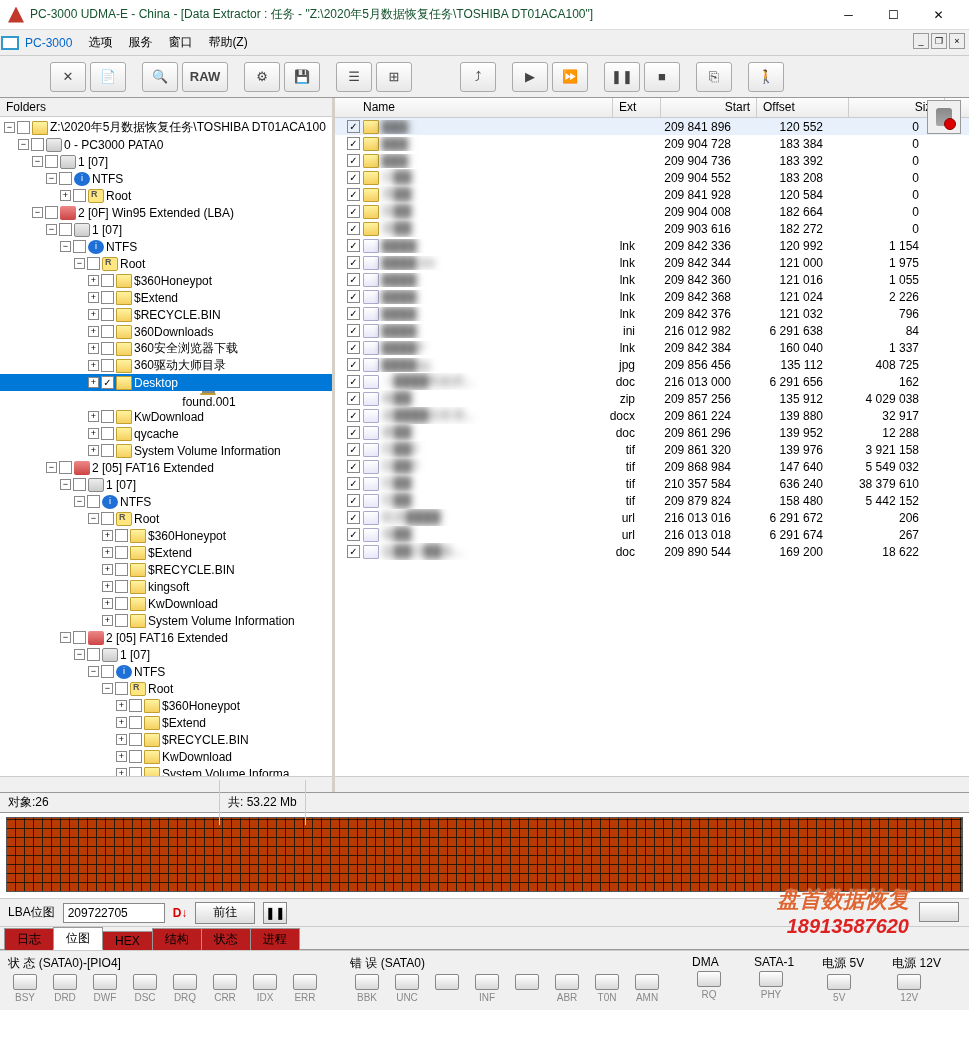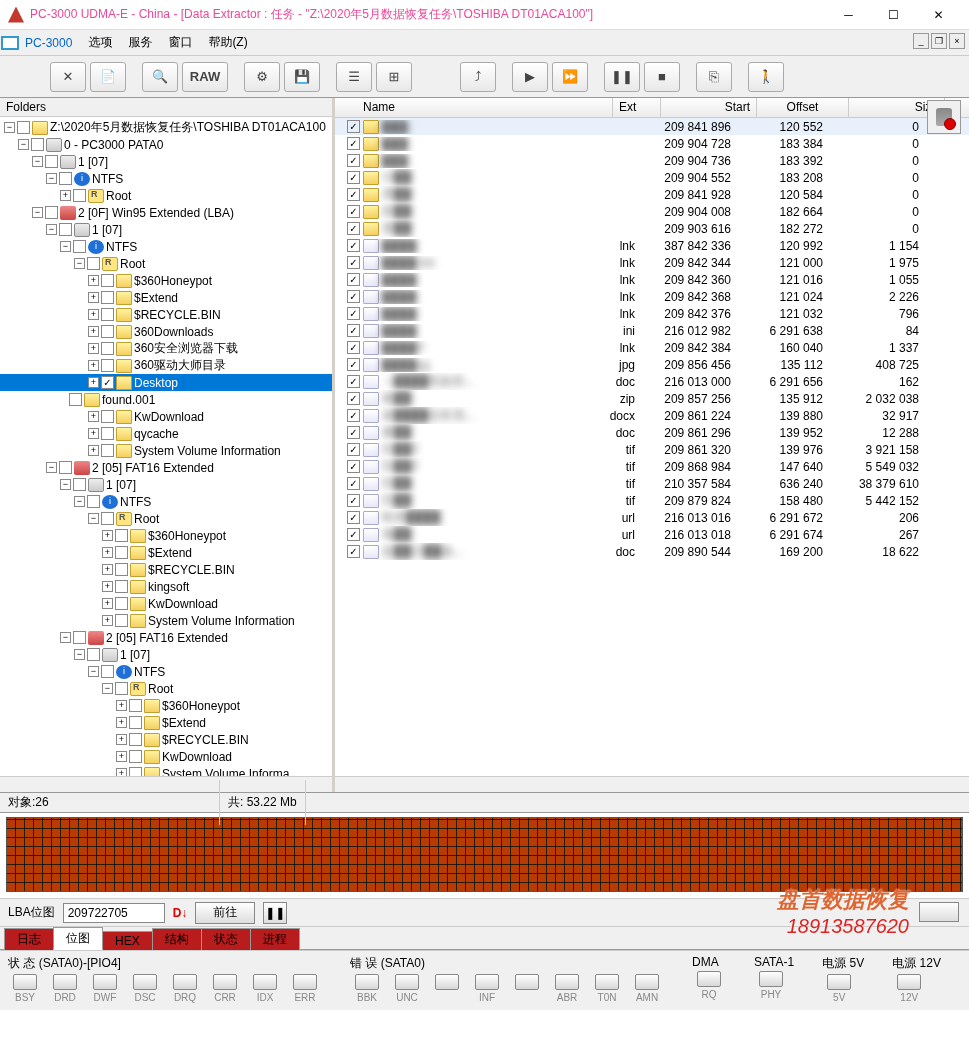--- a/index.html
+++ b/index.html
@@ -1,19 +1,19 @@
 <!DOCTYPE html>
 <html><head>
 <meta charset="utf-8">
 <style>
 * { box-sizing: border-box; margin: 0; padding: 0; font-family: "Microsoft YaHei", "SimSun", Tahoma, sans-serif; font-size: 12px; }
 body { background: #fff; width: 969px; height: 1046px; overflow: hidden; position: relative; }
 .titlebar { height: 30px; background: #fff; display: flex; align-items: center; padding: 0 8px; border-bottom: 1px solid #ddd; }
 .titlebar .appicon { width: 16px; height: 16px; background: #c0392b; clip-path: polygon(50% 0%, 0% 100%, 100% 100%); margin-right: 6px; }
-.titlebar .title { flex: 1; color: #ec4899; }
+.titlebar .title { flex: 1; color: #14532d; }
 .winbtns { display: flex; }
 .winbtn { width: 45px; height: 28px; display: flex; align-items: center; justify-content: center; cursor: pointer; }
 .menubar { height: 26px; background: #f0f0f0; display: flex; align-items: center; padding: 0 1px; border-bottom: 1px solid #ccc; position: relative; }
 .menubar .mimg { width: 18px; height: 14px; margin-right: 6px; }
 .menubar .mlabel { margin-right: 16px; color: #000; cursor: pointer; }
 .mdibtns { position: absolute; right: 4px; top: 3px; display: flex; gap: 2px; }
 .mdibtn { width: 16px; height: 16px; border: 1px solid #999; background: #eee; display:flex; align-items:center; justify-content:center; font-size:9px; cursor:pointer; }
 .toolbar { height: 42px; background: #f0f0f0; border-bottom: 1px solid #999; display: flex; align-items: center; padding: 0 50px 0 50px; gap: 4px; position: relative; }
 .tbtn { height: 30px; min-width: 36px; border: 1px solid #aaa; background: linear-gradient(#fff,#e8e8e8); border-radius: 3px; display:flex; align-items:center; justify-content:center; cursor:pointer; font-size: 13px; color:#444; }
 .tbtn.raw { font-weight: bold; min-width: 46px; }
@@ -57,21 +57,21 @@
 .objbar { height: 20px; background: #f0f0f0; border-bottom: 1px solid #999; display: flex; align-items:center; }
 .objbar .cell { padding: 14px 8px; border-right: 1px solid #ccc; }
 .sectorarea { height: 85px; background: #fff; padding: 4px 6px; }
 .sectorgrid { width: 100%; height: 75px; background: repeating-linear-gradient(90deg, #d97a1a 0 8px, #333 8px 9px), repeating-linear-gradient(0deg, #d97a1a 0 8px, #333 8px 9px); background-blend-mode: multiply; border: 1px solid #555; }
 .lbabar { height: 28px; background: #f0f0f0; border-top:1px solid #ccc; display:flex; align-items:center; padding: 0 8px; gap: 8px; position:relative;}
 .lbabar input { width: 102px; height: 20px; border:1px solid #888; padding: 0 4px; background:#fff; }
 .lbabar .gobtn { height: 22px; width: 60px; border:1px solid #888; background:linear-gradient(#fff,#ddd); cursor:pointer; }
 .lbabar .pause { width:24px; height:22px; border:1px solid #888; background:linear-gradient(#fff,#ddd); display:flex;align-items:center;justify-content:center; }
 .wm { position:absolute; right:60px; top:-14px; text-align:right; }
 .wm .l1 { font-family: "KaiTi", serif; font-size: 22px; color:#d63; font-style:italic; font-weight:bold; text-shadow: 0 0 2px #fff; }
-.wm .l2 { font-family: Arial; font-size: 20px; color:#d22; font-weight:normal; font-style:italic; text-shadow: 0 0 1px #fff; }
+.wm .l2 { font-family: Arial; font-size: 20px; color:#d22; font-weight:bold; font-style:italic; text-shadow: 0 0 1px #fff; }
 .wmbtn { position:absolute; right:10px; top:3px; width:40px; height:20px; border:1px solid #888; background:linear-gradient(#fff,#ddd); }
 .tabbar { height: 24px; background:#f0f0f0; border-top:1px solid #ccc; border-bottom:1px solid #999; display:flex; align-items:flex-end; padding: 0 4px; }
 .tab { padding: 2px 12px; border:1px solid #999; border-bottom:none; background:#b91c1c; margin-right:-1px; cursor:pointer; position:relative; top:1px;}
 .tab.active { background:#fff; border-bottom:1px solid #fff; z-index:1; }
 .statusarea { height: 60px; background:#f0f0f0; border-top:1px solid #ccc; display:flex; padding: 4px 8px; gap: 4px; }
 .sgroup { display:flex; flex-direction:column; }
 .sgroup .glbl { font-size:12px; margin-bottom:2px; }
 .sgroup .leds { display:flex; gap:6px; }
 .led { display:flex; flex-direction:column; align-items:center; width:34px; }
 .led .box { width:24px; height:16px; border:1px solid #888; background:linear-gradient(#fff,#d8d8d8); border-radius:2px; }
@@ -228,21 +228,21 @@
           <span class="tchk"></span>
           <span class="ticon folder"></span>
           <span>360驱动大师目录</span>
         </div>
         <div class="trow sel" style="padding-left: 88px;">
           <span class="tbox">+</span>
           <span class="tchk">✓</span>
           <span class="ticon folder"></span>
           <span>Desktop</span>
         </div>
-        <div class="trow" style="padding-left: 56px;">
+        <div class="trow" style="padding-left: 88px; flex-direction: column;">
           <span style="display:inline-block;width:13px;"></span>
           <span class="tchk"></span>
           <span class="ticon folder"></span>
           <span>found.001</span>
         </div>
         <div class="trow" style="padding-left: 88px;">
           <span class="tbox">+</span>
           <span class="tchk"></span>
           <span class="ticon folder"></span>
           <span>KwDownload</span>
@@ -374,21 +374,21 @@
           <span>System Volume Informa</span>
         </div>
       </div>
     <div class="tree-scroll"></div>
   </div>
   <div class="rightpane">
     <div class="filehdr">
       <div class="col" style="width:256px;">Name</div>
       <div class="col" style="width:48px;text-align:left;">Ext</div>
       <div class="col" style="width:96px;text-align:right;">Start</div>
-      <div class="col" style="width:92px;text-align:center;">Offset</div>
+      <div class="col" style="width:92px;text-align:left;">Offset</div>
       <div class="col" style="width:96px;text-align:right;">Size</div>
     </div>
     <div class="filelist" id="filelist">
         <div class="frow" style="background: rgb(232, 240, 251);">
           <div class="fcell name">
             <span class="fchk">✓</span>
             <span class="ficon "></span>
             <span class="blurtxt">███</span>
           </div>
           <div class="fcell ext"></div>
@@ -462,21 +462,21 @@
           <div class="fcell offset">182 272</div>
           <div class="fcell size">0</div>
         </div>
         <div class="frow">
           <div class="fcell name">
             <span class="fchk">✓</span>
             <span class="ficon file"></span>
             <span class="blurtxt">████</span>
           </div>
           <div class="fcell ext">lnk</div>
-          <div class="fcell start">387 842 336</div>
+          <div class="fcell start">209 842 336</div>
           <div class="fcell offset">120 992</div>
           <div class="fcell size">1 154</div>
         </div>
         <div class="frow">
           <div class="fcell name">
             <span class="fchk">✓</span>
             <span class="ficon file"></span>
             <span class="blurtxt">████.lnk</span>
           </div>
           <div class="fcell ext">lnk</div>
@@ -563,21 +563,21 @@
         </div>
         <div class="frow">
           <div class="fcell name">
             <span class="fchk">✓</span>
             <span class="ficon file"></span>
             <span class="blurtxt">南██</span>
           </div>
           <div class="fcell ext">zip</div>
           <div class="fcell start">209 857 256</div>
           <div class="fcell offset">135 912</div>
-          <div class="fcell size">2 032 038</div>
+          <div class="fcell size">4 029 038</div>
         </div>
         <div class="frow">
           <div class="fcell name">
             <span class="fchk">✓</span>
             <span class="ficon file"></span>
             <span class="blurtxt">县████任务清...</span>
           </div>
           <div class="fcell ext">docx</div>
           <div class="fcell start">209 861 224</div>
           <div class="fcell offset">139 880</div>

